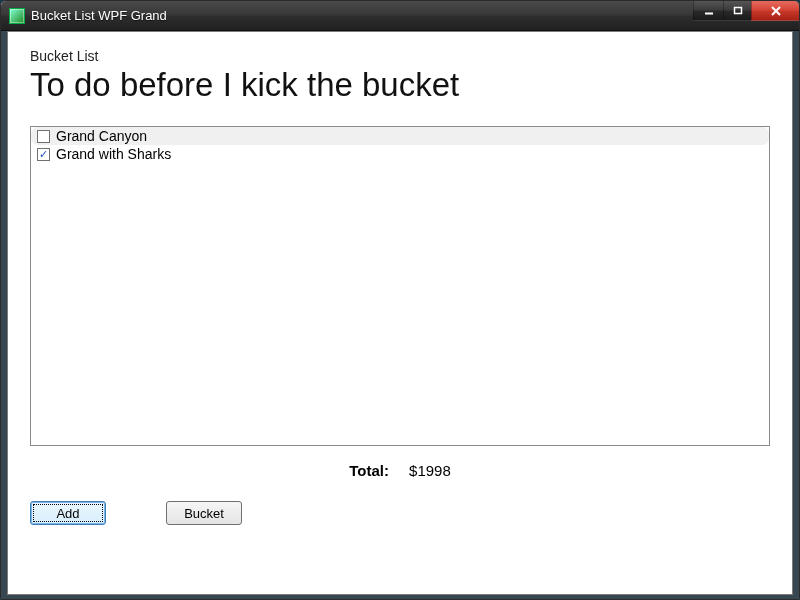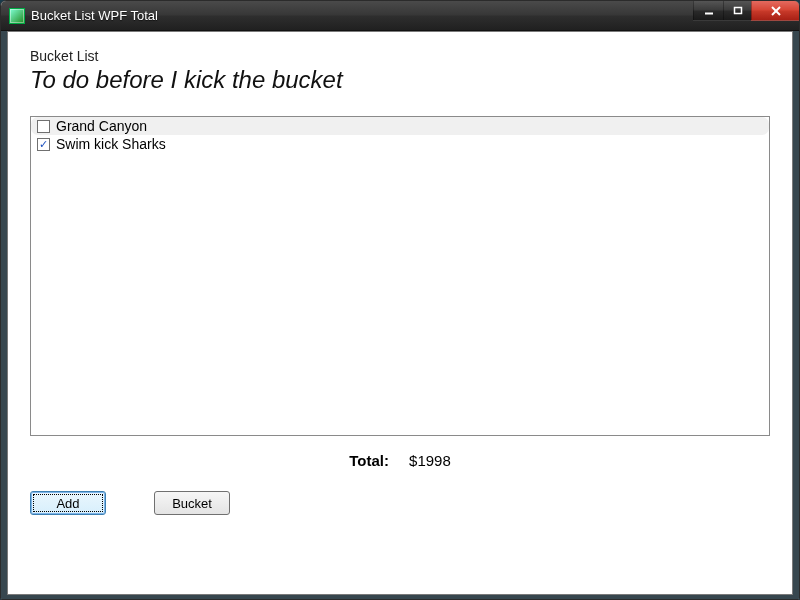--- a/index.html
+++ b/index.html
@@ -83,26 +83,25 @@
     font-size: 14px;
     color: #000;
   }
 
   .heading-small {
     font-size: 14px;
     color: #222;
     margin-top: 2px;
   }
   .heading-large {
-    font-size: 24px;
+    font-size: 33px;
     font-weight: 400;
     color: #111;
     margin-top: 2px;
     margin-bottom: 22px;
-    font-style: italic;
   }
 
   .listbox {
     border: 1px solid #8a8a8a;
     height: 320px;
     background: #fff;
     overflow: hidden;
   }
   .list-item {
     display: flex;
@@ -134,21 +133,21 @@
   .total-row {
     text-align: center;
     margin-top: 16px;
     font-size: 15px;
   }
   .total-row .tlabel { display: inline-block; margin-right: 16px; font-weight: bold; }
 
   .button-row {
     margin-top: 22px;
     display: flex;
-    gap: 48px;
+    gap: 60px;
   }
   .wpf-button {
     min-width: 76px;
     height: 24px;
     padding: 0 14px;
     font-size: 13px;
     font-family: inherit;
     color: #000;
     border: 1px solid #707070;
     background: linear-gradient(to bottom, #f6f6f6, #e4e4e4);
@@ -163,21 +162,21 @@
     background: linear-gradient(to bottom, #eaf6fd, #d7effc);
   }
 </style>
 </head>
 <body>
 
 <div class="window">
 
   <div class="titlebar">
     <div class="app-icon"></div>
-    <div class="title-text">Bucket List WPF Total</div>
+    <div class="title-text">Bucket List WPF Grand</div>
     <div class="btn-group">
       <div class="win-btn">
         <svg width="10" height="10">
             <line x1="1" y1="7.5" x2="9" y2="7.5" stroke="#fff" stroke-width="2"></line>
           </svg>
       </div>
       <div class="win-btn max">
         <svg width="10" height="10">
             <rect x="1.5" y="1.5" width="7" height="6" fill="none" stroke="#fff" stroke-width="1.5"></rect>
           </svg>
@@ -199,21 +198,21 @@
 
       <div class="listbox">
         <div class="list-item selected">
           <span class="chk"></span>
           <span>Grand Canyon</span>
         </div>
         <div class="list-item">
           <span class="chk checked">
               <span class="tick">✓</span>
             </span>
-          <span>Swim kick Sharks</span>
+          <span>Grand with Sharks</span>
         </div>
       </div>
 
       <div class="total-row">
         <span class="tlabel">Total:</span>
         <span>$1998</span>
       </div>
 
       <div class="button-row">
         <button class="wpf-button focus">Add</button>

